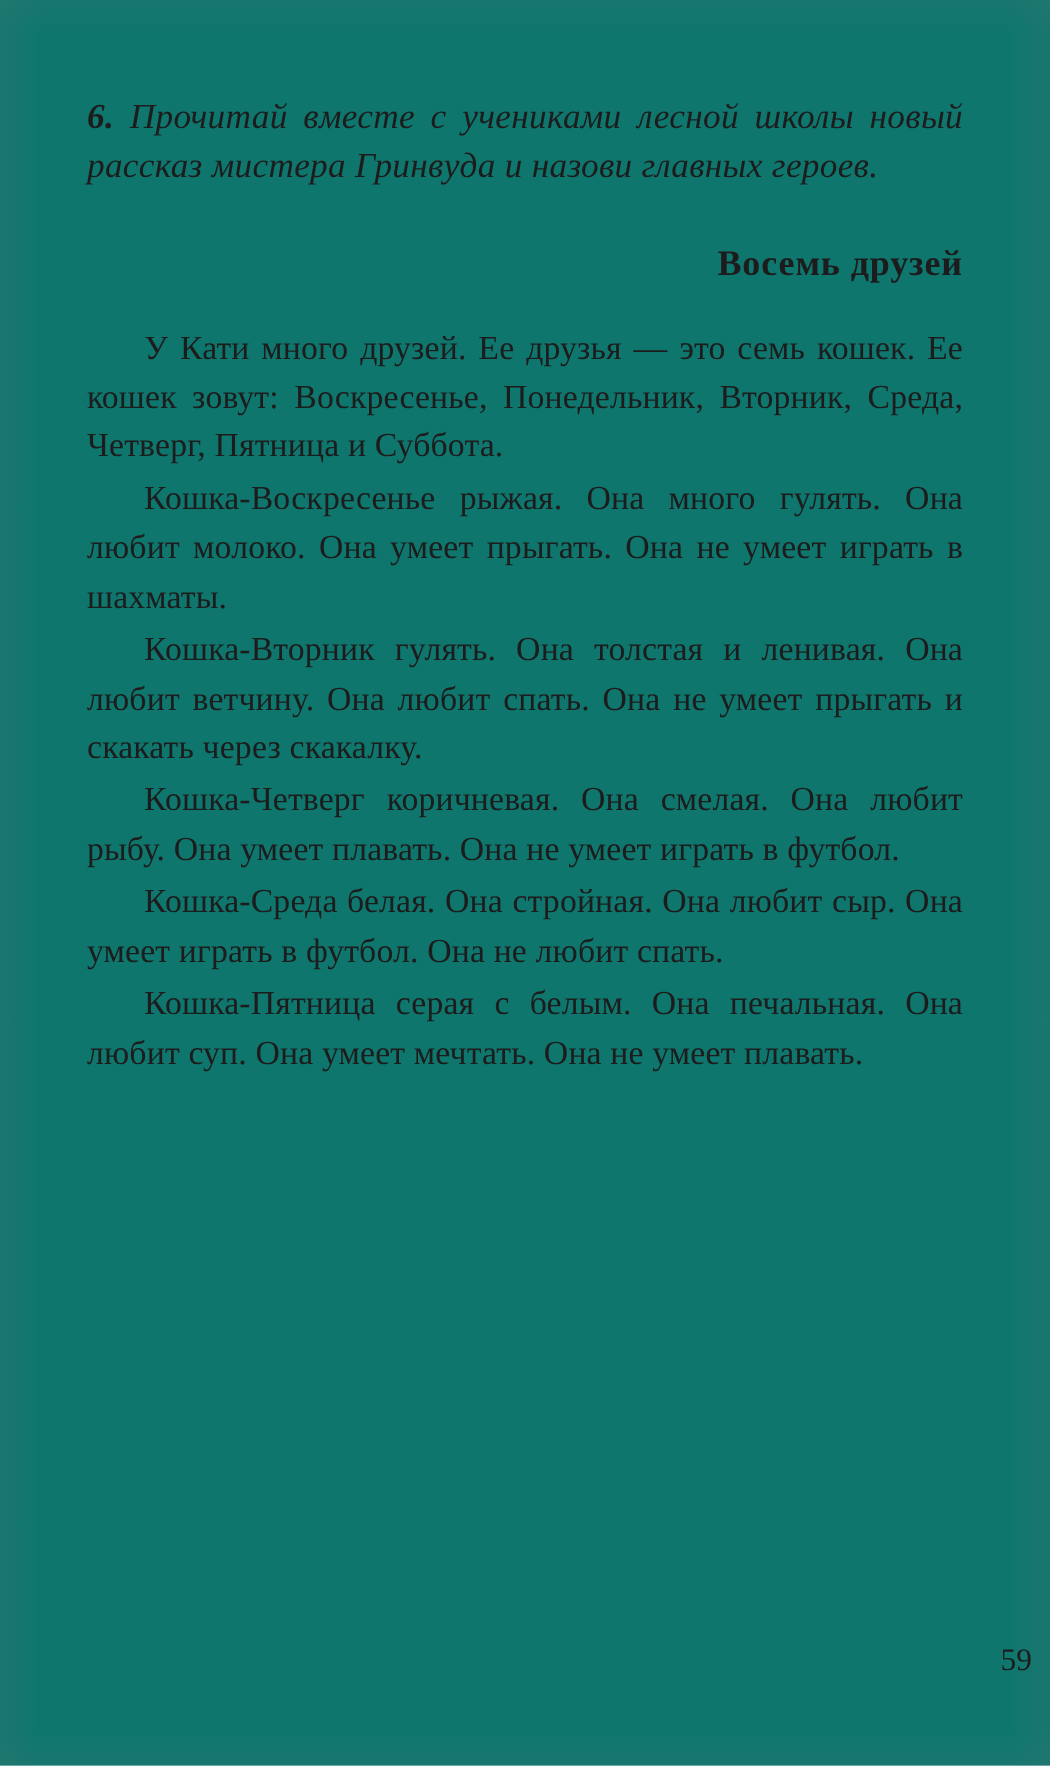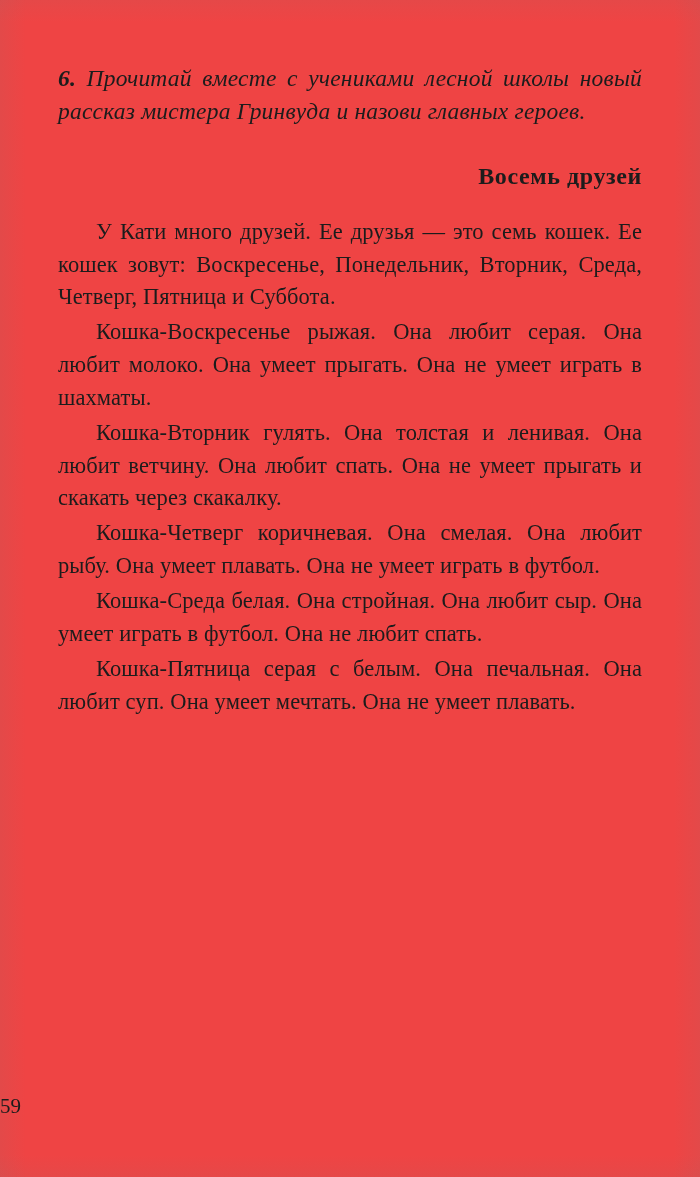--- a/index.html
+++ b/index.html
@@ -14,21 +14,21 @@
     color: #1c1c1c;
     overflow: hidden;
     position: relative;
   }
   .page {
     position: absolute;
     top: 0;
     left: 0;
     width: 700px;
     height: 1177px;
-    background: #ef4444;
+    background: #0f766e;
     box-sizing: border-box;
     padding: 62px 58px 30px 58px;
   }
   
   .page::before {
     content: "";
     position: absolute;
     top: 0; left: 0; right: 0; bottom: 0;
     pointer-events: none;
     background:
@@ -69,42 +69,42 @@
     text-align: justify;
     text-justify: inter-word;
     margin: 0 0 2px 0;
     text-indent: 38px;
     letter-spacing: 0.1px;
   }
 
   .page-number {
     position: absolute;
     left: 0;
-    right: 0;
+    right: 12px;
     bottom: 58px;
-    text-align: left;
+    text-align: right;
     font-size: 21px;
     z-index: 2;
   }
 </style>
 </head>
 <body>
 
 <div class="page">
   <div class="content">
 
     <p class="task">
       <span class="num">6.</span>
       <span>Прочитай вместе с учениками лесной школы новый рассказ мистера Гринвуда и назови главных героев.</span>
     </p>
 
     <h2 class="story-title">Восемь друзей</h2>
 
     <p class="para">У Кати много друзей. Ее друзья — это семь кошек. Ее кошек зовут: Воскресенье, Понедельник, Вторник, Среда, Четверг, Пятница и Суббота.</p>
-    <p class="para">Кошка-Воскресенье рыжая. Она любит серая. Она любит молоко. Она умеет прыгать. Она не умеет играть в шахматы.</p>
+    <p class="para">Кошка-Воскресенье рыжая. Она много гулять. Она любит молоко. Она умеет прыгать. Она не умеет играть в шахматы.</p>
     <p class="para">Кошка-Вторник гулять. Она толстая и ленивая. Она любит ветчину. Она любит спать. Она не умеет прыгать и скакать через скакалку.</p>
     <p class="para">Кошка-Четверг коричневая. Она смелая. Она любит рыбу. Она умеет плавать. Она не умеет играть в футбол.</p>
     <p class="para">Кошка-Среда белая. Она стройная. Она любит сыр. Она умеет играть в футбол. Она не любит спать.</p>
     <p class="para">Кошка-Пятница серая с белым. Она печальная. Она любит суп. Она умеет мечтать. Она не умеет плавать.</p>
 
   </div>
 
   <div class="page-number">59</div>
 </div>
 

